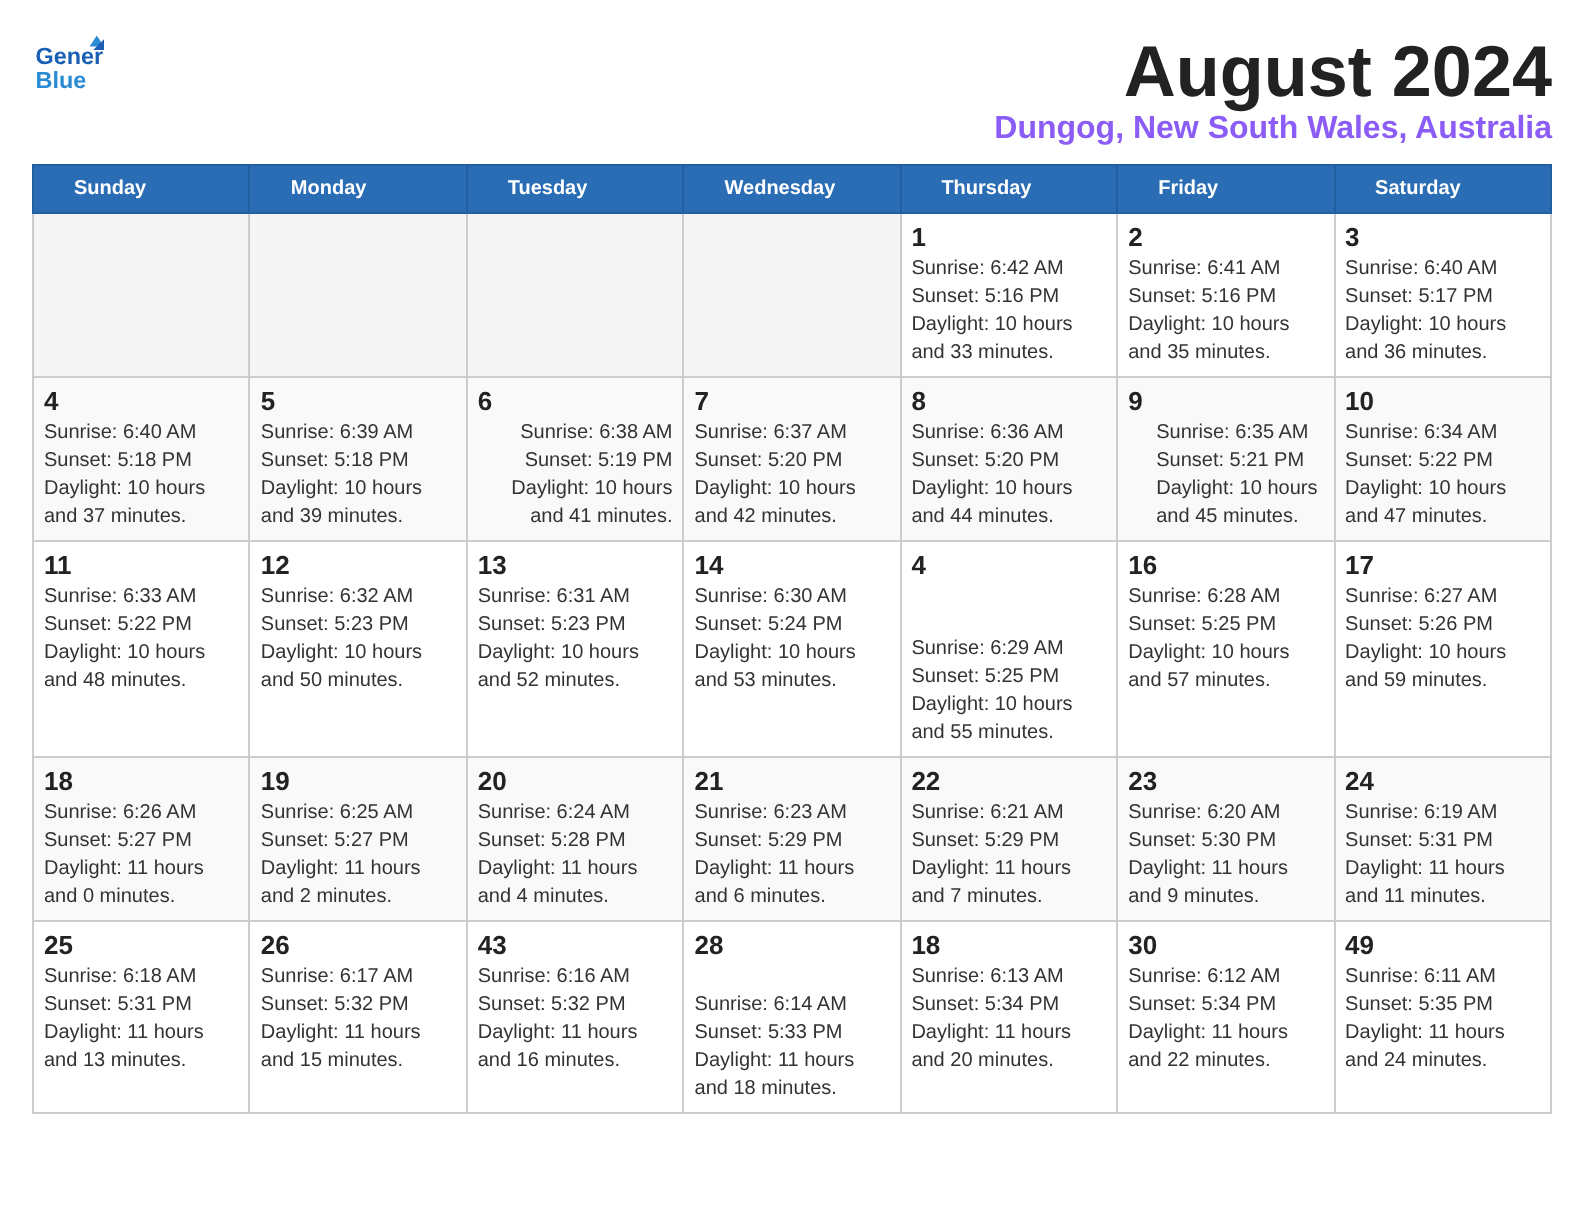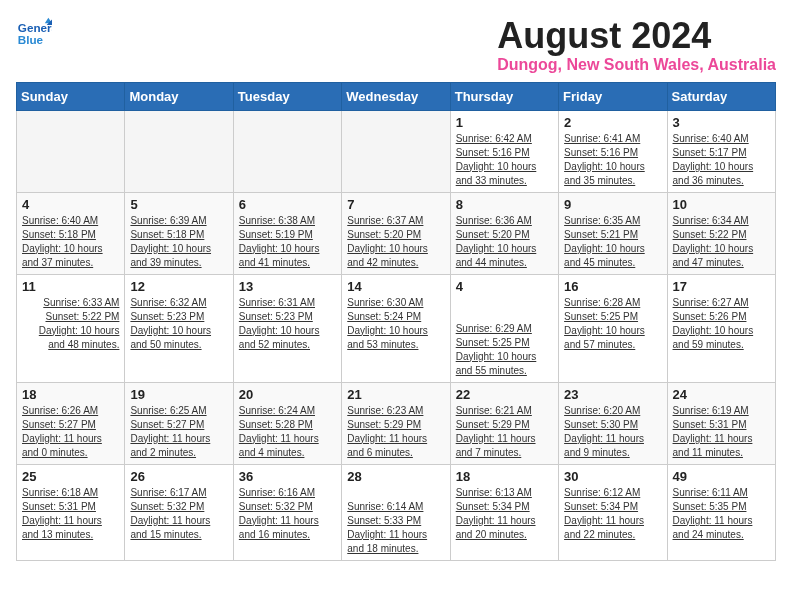--- a/index.html
+++ b/index.html
@@ -18,43 +18,43 @@
     }
     .logo {
       display: flex;
       align-items: center;
       gap: 4px;
     }
     .logo-icon {
       width: 36px;
       height: 36px;
     }
-    .title-block { }
+    .title-block { text-align: right; }
     .month-year {
       font-size: 36px;
       font-weight: bold;
       color: #222;
       line-height: 1.1;
     }
     .location {
       font-size: 16px;
-      color: #ec4899;
+      color: #8b5cf6;
       font-weight: bold;
     }
     .calendar {
       width: 100%;
       border-collapse: collapse;
       border: 1px solid #ccc;
     }
     .calendar th {
       background: #2a6db5;
       color: #fff;
-      font-size: 13px;
+      font-size: 10px;
       font-weight: bold;
-      padding: 6px 4px;
+      padding: 6px 20px;
       text-align: left;
       border: 1px solid #2060a0;
     }
     .calendar td {
       border: 1px solid #ccc;
       vertical-align: top;
       padding: 4px 5px;
       font-size: 10.5px;
       color: #333;
       width: 108px;
@@ -67,21 +67,20 @@
     .day-number {
       font-size: 13px;
       font-weight: bold;
       color: #222;
       margin-bottom: 2px;
     }
     .day-info {
       font-size: 10px;
       color: #333;
       line-height: 1.4;
-      text-decoration: underline;
     }
     tr:nth-child(even) td:not(.empty) { background: #f9f9f9; }
     tr td { background: #fff; }
     .row-alt td { background: #f2f5fa; }
   </style>
 </head>
 <body>
 
 <div class="header">
   <div class="logo">
@@ -148,58 +147,58 @@
         </td>
         <td>
           <div class="day-number">5</div>
           <div class="day-info" style="white-space: pre-line;">Sunrise: 6:39 AM
 Sunset: 5:18 PM
 Daylight: 10 hours
 and 39 minutes.</div>
         </td>
         <td>
           <div class="day-number">6</div>
-          <div class="day-info" style="white-space: pre-line;">Sunrise: 6:38 AM
+          <div class="day-info" style="white-space: pre-line; text-align: right;">Sunrise: 6:38 AM
 Sunset: 5:19 PM
 Daylight: 10 hours
 and 41 minutes.</div>
         </td>
         <td>
           <div class="day-number">7</div>
           <div class="day-info" style="white-space: pre-line;">Sunrise: 6:37 AM
 Sunset: 5:20 PM
 Daylight: 10 hours
 and 42 minutes.</div>
         </td>
         <td>
           <div class="day-number">8</div>
           <div class="day-info" style="white-space: pre-line;">Sunrise: 6:36 AM
 Sunset: 5:20 PM
 Daylight: 10 hours
 and 44 minutes.</div>
         </td>
         <td>
           <div class="day-number">9</div>
-          <div class="day-info" style="white-space: pre-line;">Sunrise: 6:35 AM
+          <div class="day-info" style="white-space: pre-line; margin-left: 14px;">Sunrise: 6:35 AM
 Sunset: 5:21 PM
 Daylight: 10 hours
 and 45 minutes.</div>
         </td>
         <td>
           <div class="day-number">10</div>
           <div class="day-info" style="white-space: pre-line;">Sunrise: 6:34 AM
 Sunset: 5:22 PM
 Daylight: 10 hours
 and 47 minutes.</div>
         </td>
       </tr>
       <tr>
         <td>
           <div class="day-number">11</div>
-          <div class="day-info" style="white-space: pre-line; text-align: right;">Sunrise: 6:33 AM
+          <div class="day-info" style="white-space: pre-line;">Sunrise: 6:33 AM
 Sunset: 5:22 PM
 Daylight: 10 hours
 and 48 minutes.</div>
         </td>
         <td>
           <div class="day-number">12</div>
           <div class="day-info" style="white-space: pre-line;">Sunrise: 6:32 AM
 Sunset: 5:23 PM
 Daylight: 10 hours
 and 50 minutes.</div>
@@ -300,21 +299,21 @@
 and 13 minutes.</div>
         </td>
         <td>
           <div class="day-number">26</div>
           <div class="day-info" style="white-space: pre-line;">Sunrise: 6:17 AM
 Sunset: 5:32 PM
 Daylight: 11 hours
 and 15 minutes.</div>
         </td>
         <td>
-          <div class="day-number">36</div>
+          <div class="day-number">43</div>
           <div class="day-info" style="white-space: pre-line;">Sunrise: 6:16 AM
 Sunset: 5:32 PM
 Daylight: 11 hours
 and 16 minutes.</div>
         </td>
         <td>
           <div class="day-number">28</div>
           <div class="day-info" style="white-space: pre-line; margin-top: 16px;">Sunrise: 6:14 AM
 Sunset: 5:33 PM
 Daylight: 11 hours

